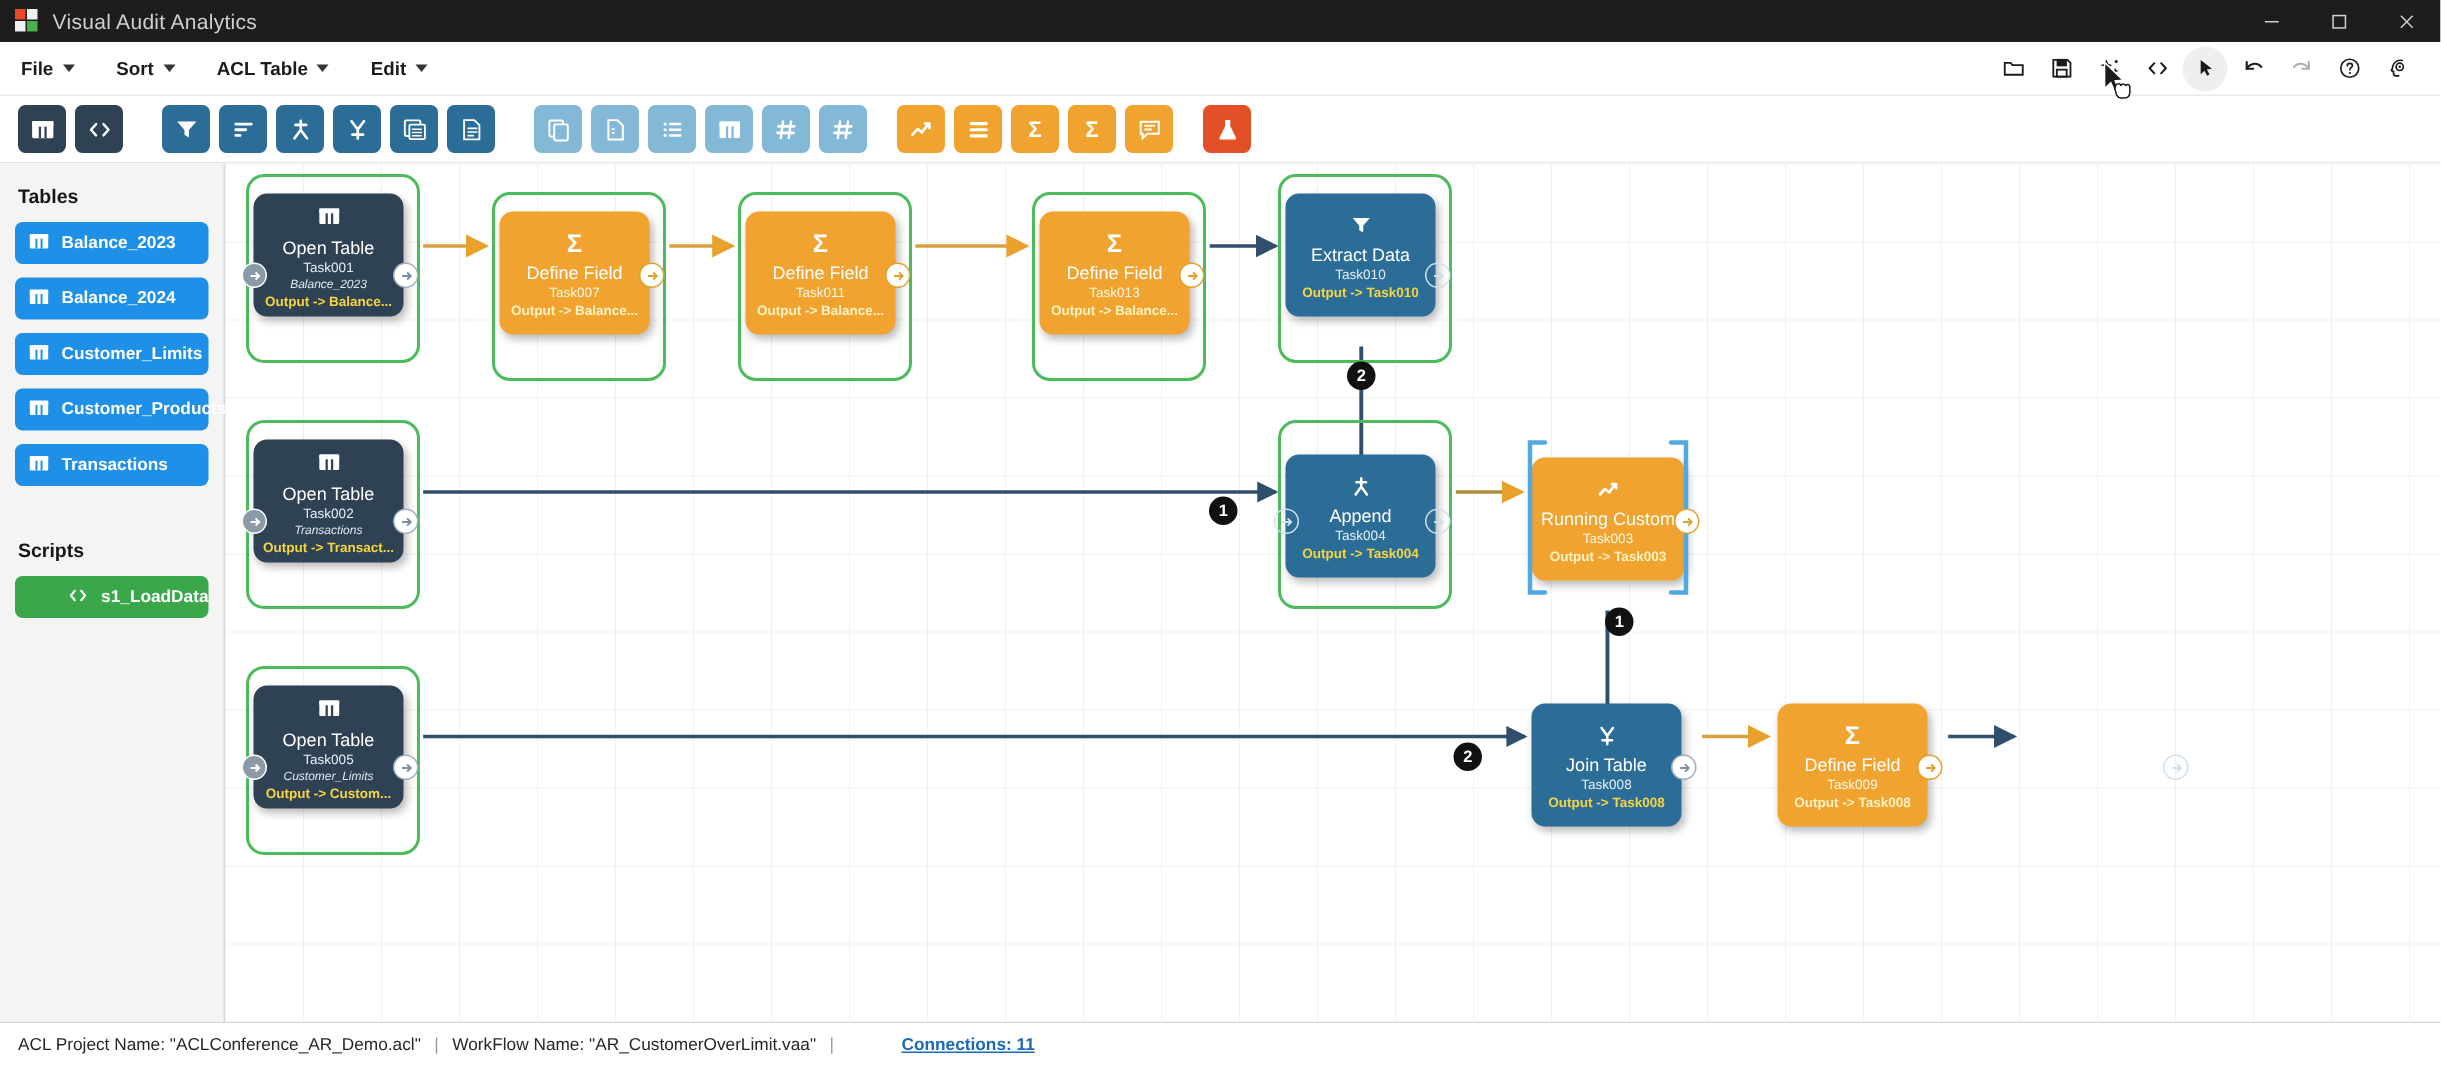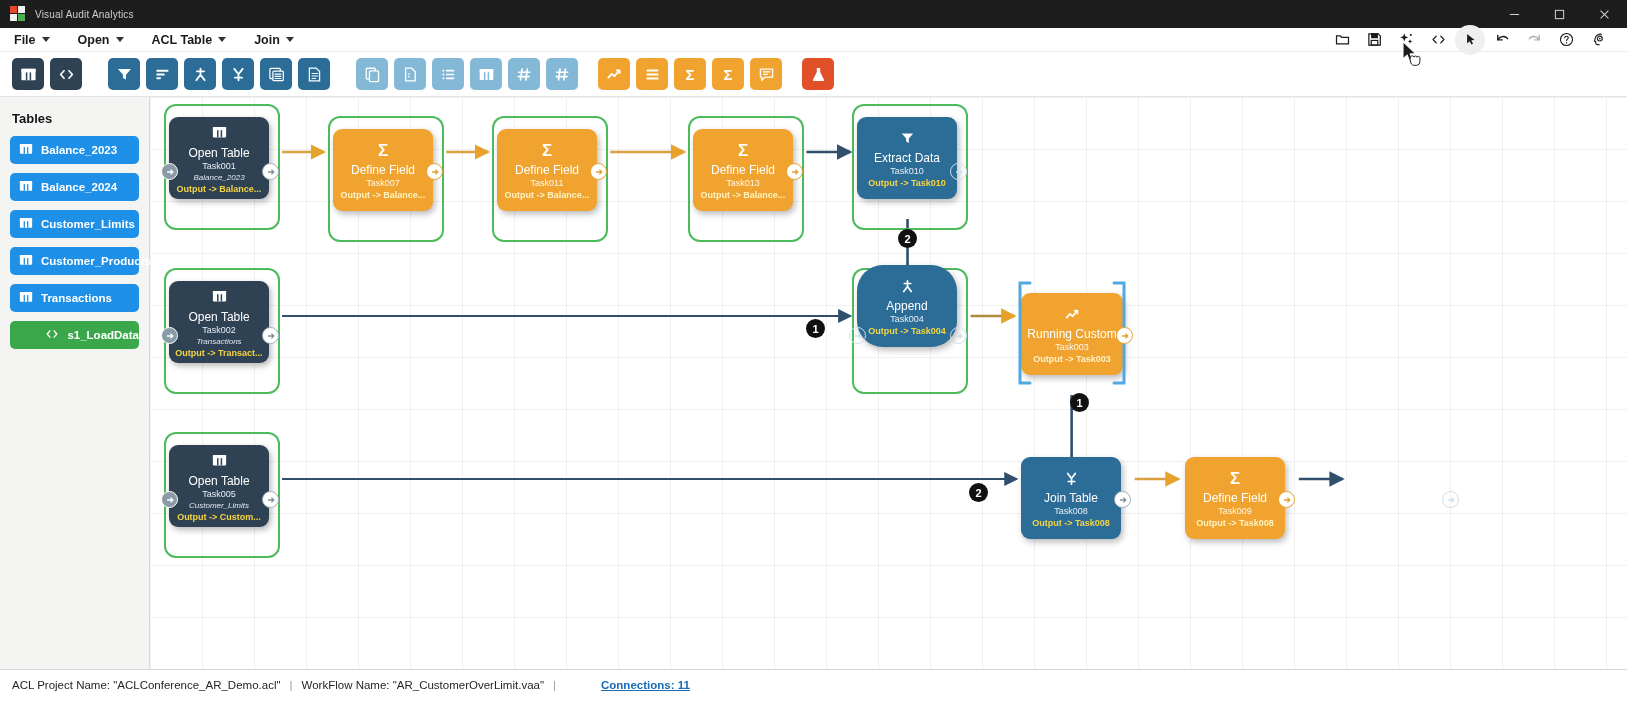--- a/index.html
+++ b/index.html
@@ -7,28 +7,28 @@
     font-family:"Liberation Sans", sans-serif; }
 
   
   .titlebar { height:28px; background:#1d1d1d; display:flex; align-items:center; color:#d8d8d8; }
   .tb-logo { width:16px; height:16px; margin-left:10px; margin-right:9px; position:relative; }
   .tb-logo i { position:absolute; display:block; }
   .tb-logo i.a { left:0; top:0; width:7px; height:7px; background:#e8472a; }
   .tb-logo i.b { left:8px; top:0; width:7px; height:7px; background:#f0f0f0; }
   .tb-logo i.c { left:0; top:8px; width:7px; height:7px; background:#f0f0f0; }
   .tb-logo i.d { left:8px; top:8px; width:7px; height:7px; background:#4caf50; }
-  .tb-title { font-size:10px; letter-spacing:.2px; color:#cfcfcf; }
+  .tb-title { font-size:14px; letter-spacing:.2px; color:#cfcfcf; }
   .tb-spacer { flex:1; }
   .tb-btn { width:45px; height:28px; display:flex; align-items:center; justify-content:center;
     color:#d0d0d0; }
   .tb-btn svg { width:11px; height:11px; }
 
   
-  .menubar { height:24px; background:#fff; display:flex; align-items:center;
+  .menubar { height:36px; background:#fff; display:flex; align-items:center;
     border-bottom:1px solid #eaeaea; }
   .menu-item { display:flex; align-items:center; gap:6px; padding:0 14px; height:36px;
     font-size:12.5px; font-weight:700; color:#1b1b1b; }
   .menu-item .caret { width:0;height:0;border-left:4px solid transparent;
     border-right:4px solid transparent;border-top:5px solid #333; }
   .menu-spacer { flex:1; }
   .mb-icons { display:flex; align-items:center; padding-right:14px; gap:2px; }
   .mb-ic { width:30px; height:30px; display:flex; align-items:center; justify-content:center;
     border-radius:15px; position:relative; }
   .mb-ic svg { width:15px; height:15px; }
@@ -144,29 +144,29 @@
       </svg>
   </span>
 </div>
 
 <div class="menubar">
   <div class="menu-item">
     <span>File</span>
     <span class="caret"></span>
   </div>
   <div class="menu-item">
-    <span>Open</span>
+    <span>Sort</span>
     <span class="caret"></span>
   </div>
   <div class="menu-item">
     <span>ACL Table</span>
     <span class="caret"></span>
   </div>
   <div class="menu-item">
-    <span>Join</span>
+    <span>Edit</span>
     <span class="caret"></span>
   </div>
 
   <div class="menu-spacer"></div>
 
   <div class="mb-icons">
     <span class="mb-ic">
       <svg viewBox="0 0 16 16" fill="none" stroke="#1b1b1b" stroke-width="1.3">
         <path d="M1.6 12.6V4.2h4.2l1.3 1.6h7.3v6.8z"></path>
         </svg>
@@ -403,20 +403,21 @@
         <svg viewBox="0 0 16 16" fill="#fff">
             <rect x="1" y="2.4" width="14" height="11" rx="1"></rect>
           <rect x="1" y="2.4" width="14" height="3" fill="#fff"></rect>
           <rect x="5.3" y="5.8" width="1.5" height="7.6" fill="#1e90e8"></rect>
           <rect x="9.2" y="5.8" width="1.5" height="7.6" fill="#1e90e8"></rect>
           </svg>
       </span>
       <span>Transactions</span>
     </div>
 
+    <div class="side-h second">Scripts</div>
     <div class="side-item scr">
       <span>
         <svg viewBox="0 0 16 16" fill="none" stroke="#fff" stroke-width="1.6" stroke-linecap="round" stroke-linejoin="round">
           <path d="M5.6 4.4L2.6 8l3 3.6M10.4 4.4L13.4 8l-3 3.6"></path>
           </svg>
       </span>
       <span>s1_LoadData</span>
     </div>
   </div>
 
@@ -570,21 +571,21 @@
       <svg viewBox="0 0 10 10" fill="none" stroke="#fff" stroke-width="1.3">
           <path d="M2 5h5.4M5.4 2.6L7.8 5 5.4 7.4"></path>
         </svg>
       </div>
     <div class="port white" style="left:112px; top:230px;">
       <svg viewBox="0 0 10 10" fill="none" stroke="#7d8f9c" stroke-width="1.3">
           <path d="M2 5h5.4M5.4 2.6L7.8 5 5.4 7.4"></path>
         </svg>
       </div>
 
-    <div class="node blue" style="left:707px; top:168px;border-radius:26px;">
+    <div class="node blue" style="left:707px; top:194px;">
       <span class="n-ico">
         <svg viewBox="0 0 18 18" fill="none" stroke="#fff" stroke-width="1.8" stroke-linecap="round">
           <path d="M9 3v6M9 9l-4 5.4M9 9l4 5.4M5.6 5.8h6.8"></path>
           </svg>
       </span>
       <span class="n-title">Append</span>
       <span class="n-task">Task004</span>
       <span class="n-out">Output -&gt; Task004</span>
     </div>
     <div class="port onblue" style="left:699px; top:230px;">

